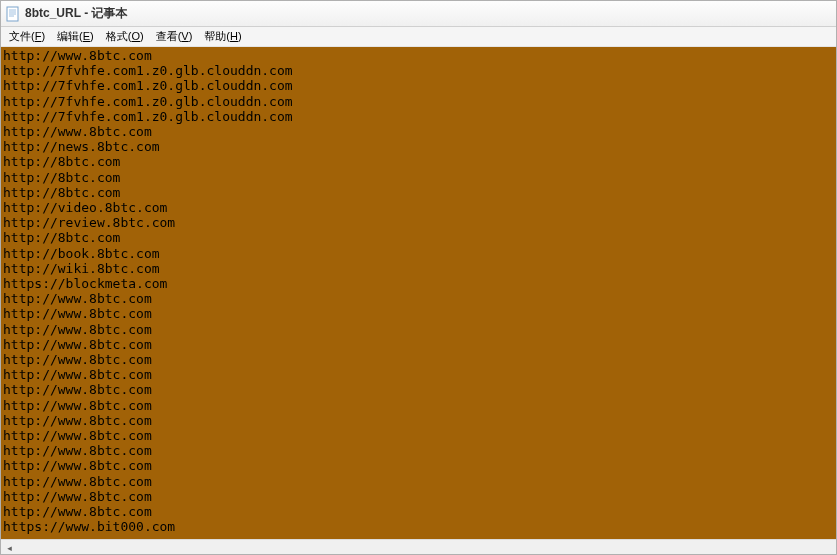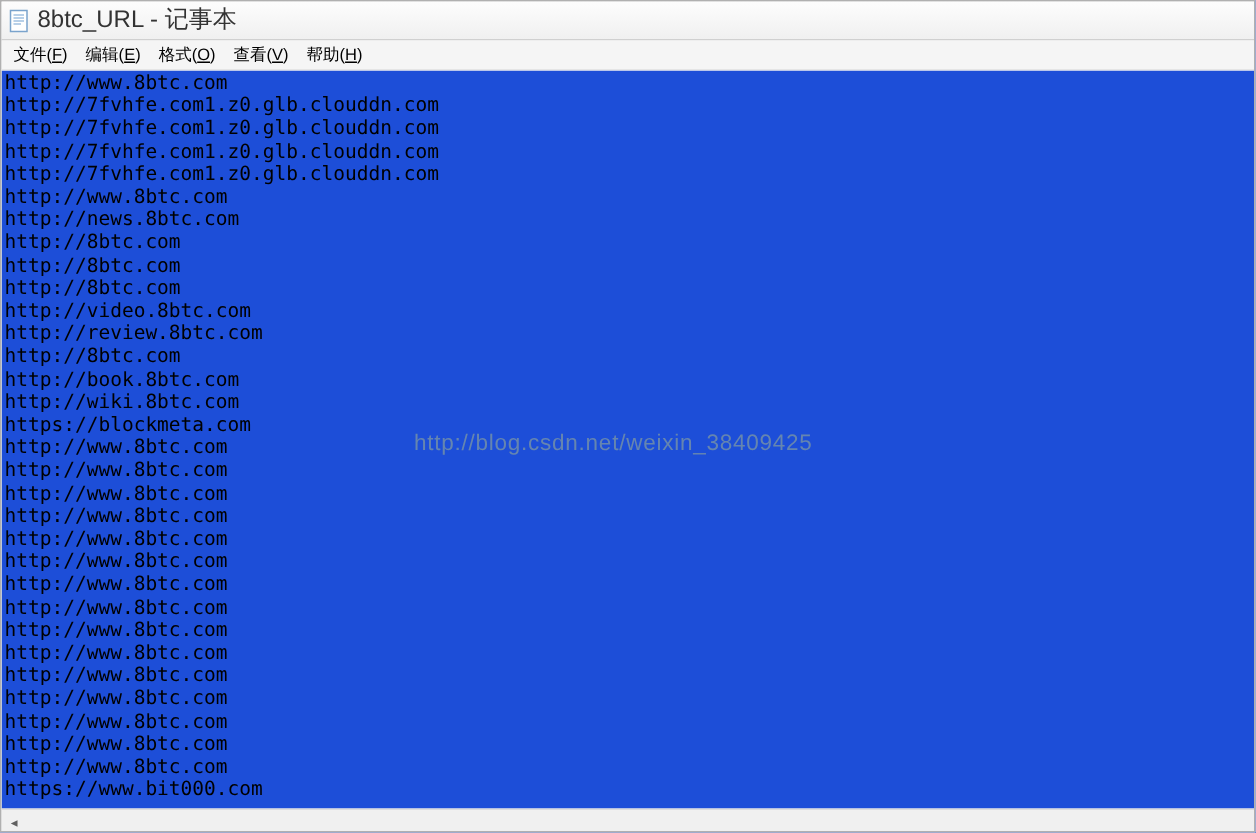--- a/index.html
+++ b/index.html
@@ -30,22 +30,23 @@
       margin-right: 4px;
       display: inline-flex;
       align-items: center;
       justify-content: center;
     }
     .titlebar-icon svg {
       width: 16px;
       height: 16px;
     }
     .titlebar-text {
-      font-size: 16px;
+      font-size: 12px;
       color: #333;
+      font-weight: bold;
     }
     .menubar {
       height: 20px;
       background: #f5f5f5;
       display: flex;
       align-items: center;
       padding-left: 8px;
       border-bottom: 1px solid #e5e5e5;
     }
     .menu-item {
@@ -56,21 +57,21 @@
     }
     .menu-item .hotkey {
       text-decoration: underline;
     }
     .content-wrapper {
       position: relative;
       height: calc(555px - 26px - 20px - 17px);
       overflow: hidden;
     }
     .content {
-      background: #1d4ed8;
+      background: #a16207;
       font-family: "SimSun", "宋体", monospace;
       font-size: 13px;
       line-height: 15.2px;
       color: #000;
       padding: 1px 2px;
       white-space: pre;
       height: 100%;
       overflow: hidden;
       position: relative;
     }
@@ -127,19 +128,18 @@
 <div class="menubar">
   <span class="menu-item"><span>文件</span>(<span class="hotkey">F</span>)</span>
   <span class="menu-item"><span>编辑</span>(<span class="hotkey">E</span>)</span>
   <span class="menu-item"><span>格式</span>(<span class="hotkey">O</span>)</span>
   <span class="menu-item"><span>查看</span>(<span class="hotkey">V</span>)</span>
   <span class="menu-item"><span>帮助</span>(<span class="hotkey">H</span>)</span>
 </div>
 
 <div class="content-wrapper">
   <div class="content" id="text-content"><span class="url-line">http://www.8btc.com</span><span class="url-line">http://7fvhfe.com1.z0.glb.clouddn.com</span><span class="url-line">http://7fvhfe.com1.z0.glb.clouddn.com</span><span class="url-line">http://7fvhfe.com1.z0.glb.clouddn.com</span><span class="url-line">http://7fvhfe.com1.z0.glb.clouddn.com</span><span class="url-line">http://www.8btc.com</span><span class="url-line">http://news.8btc.com</span><span class="url-line">http://8btc.com</span><span class="url-line">http://8btc.com</span><span class="url-line">http://8btc.com</span><span class="url-line">http://video.8btc.com</span><span class="url-line">http://review.8btc.com</span><span class="url-line">http://8btc.com</span><span class="url-line">http://book.8btc.com</span><span class="url-line">http://wiki.8btc.com</span><span class="url-line">https://blockmeta.com</span><span class="url-line">http://www.8btc.com</span><span class="url-line">http://www.8btc.com</span><span class="url-line">http://www.8btc.com</span><span class="url-line">http://www.8btc.com</span><span class="url-line">http://www.8btc.com</span><span class="url-line">http://www.8btc.com</span><span class="url-line">http://www.8btc.com</span><span class="url-line">http://www.8btc.com</span><span class="url-line">http://www.8btc.com</span><span class="url-line">http://www.8btc.com</span><span class="url-line">http://www.8btc.com</span><span class="url-line">http://www.8btc.com</span><span class="url-line">http://www.8btc.com</span><span class="url-line">http://www.8btc.com</span><span class="url-line">http://www.8btc.com</span><span class="url-line">https://www.bit000.com</span></div>
-  <div class="watermark">http://blog.csdn.net/weixin_38409425</div>
 </div>
 
 <div class="hscrollbar">
   <div class="hscroll-left">◂</div>
   <div class="hscroll-track"></div>
 </div>
 
 </body></html>

